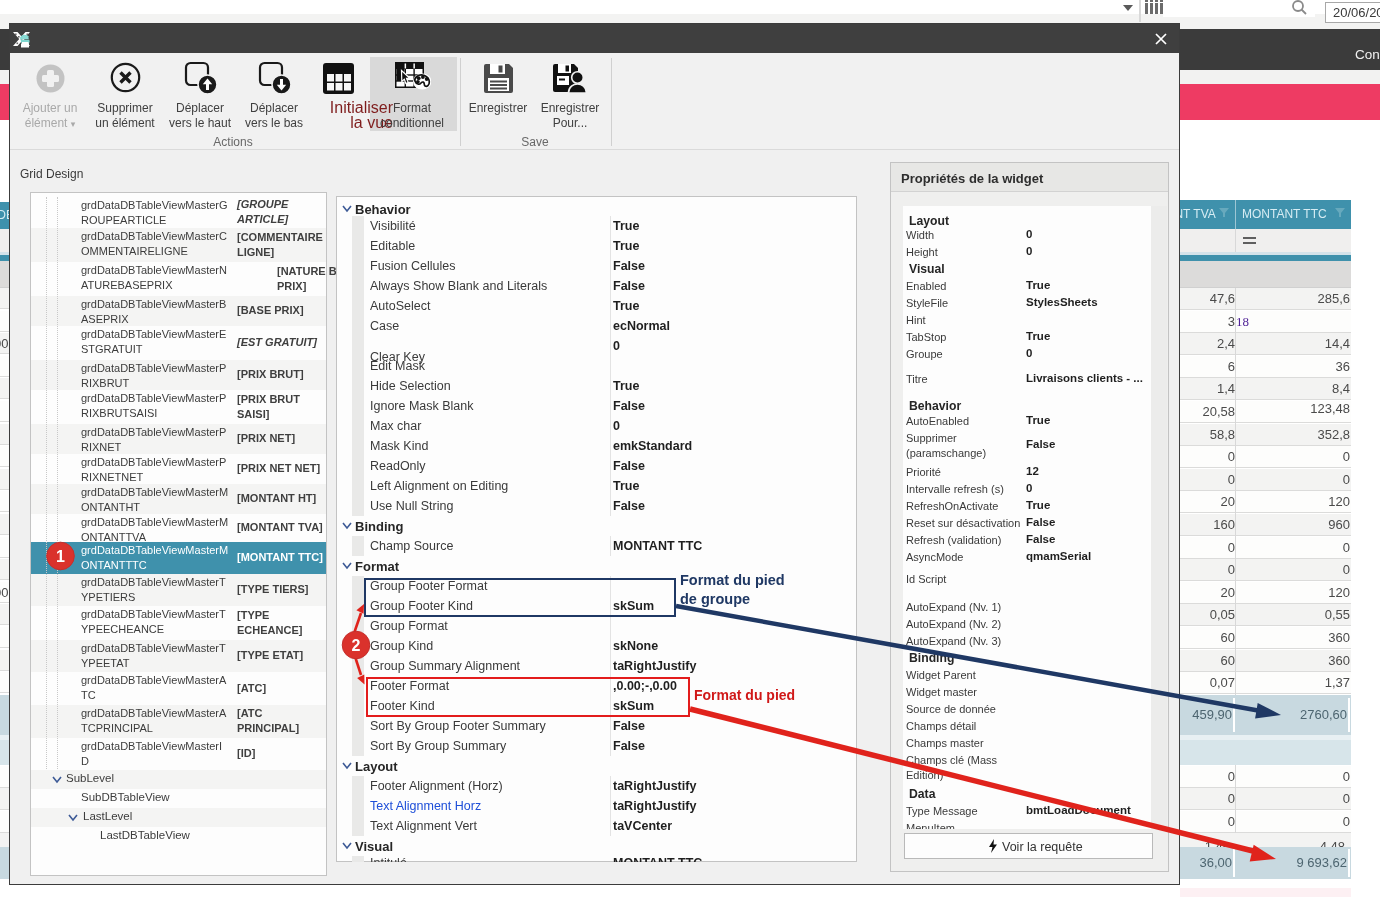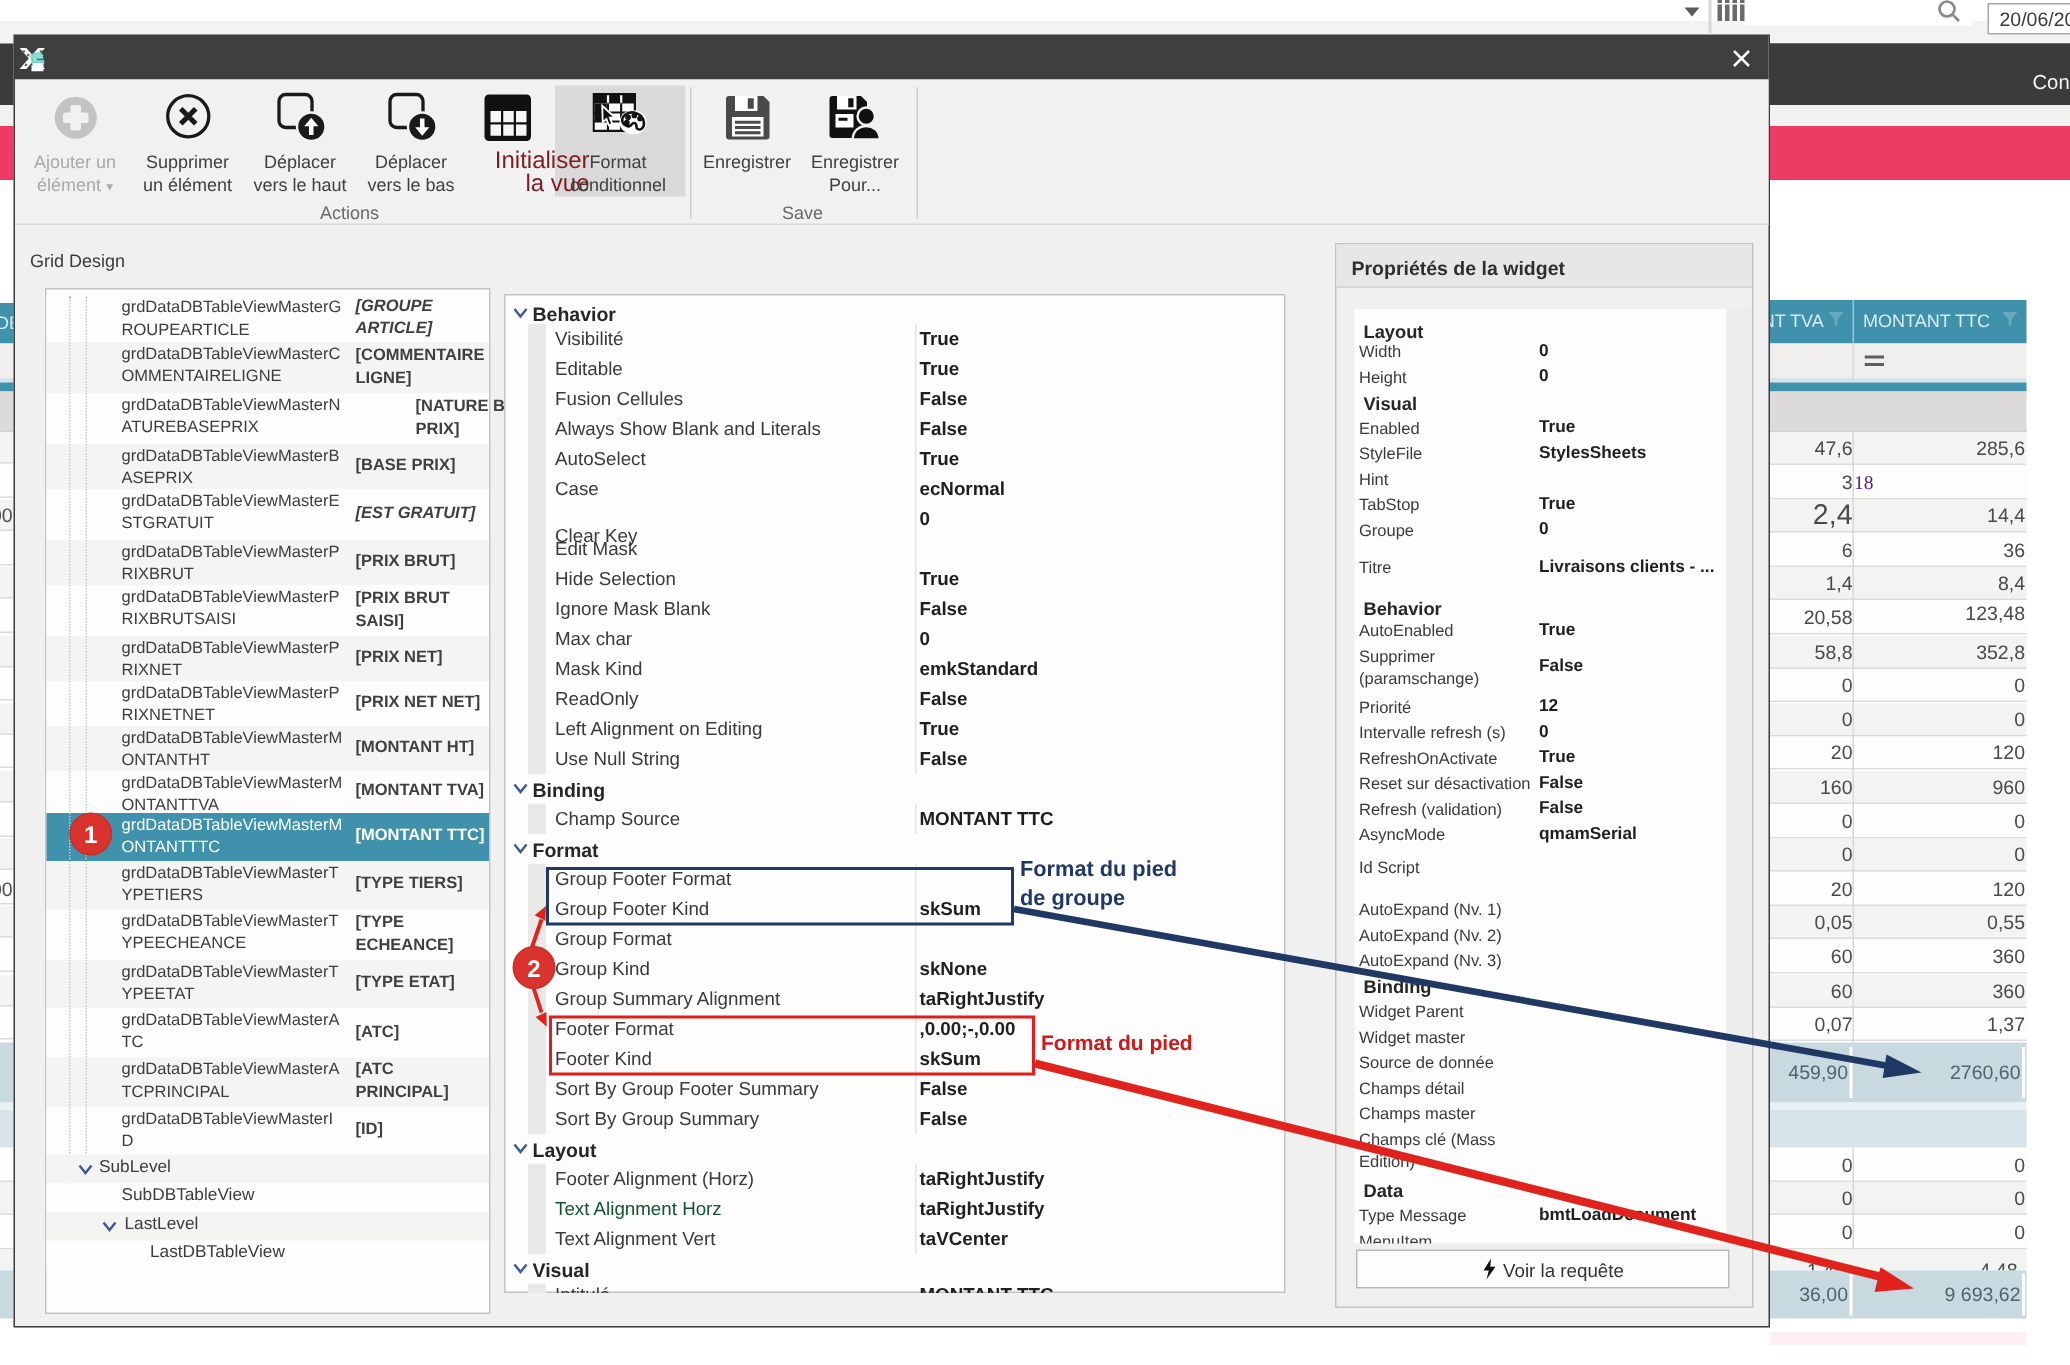--- a/index.html
+++ b/index.html
@@ -60,21 +60,21 @@
 <div class="abs" style="left:1180px;top:252px;width:171px;height:3px;background:#d4e3ea;"></div>
 <div class="abs" style="left:1180px;top:255px;width:171px;height:6px;background:#3f91ac;"></div>
 <div class="abs" style="left:1180px;top:261px;width:171px;height:27px;background:#dcdbda;border-bottom:1px solid #d0d0d0;"></div>
 <div class="abs" style="left:1180px;top:288.0px;width:171px;height:22px;background:#f3f3f2;border-bottom:1px solid #dbdbda;"></div>
 <div class="abs" style="left:1180px;top:288.0px;width:55px;height:22px;font-size:13px;color:#4a4a4a;text-align:right;line-height:22px;">47,6</div>
 <div class="abs" style="left:1236px;top:288.0px;width:114px;height:22px;font-size:13px;color:#4a4a4a;text-align:right;line-height:22px;">285,6</div>
 <div class="abs" style="left:1180px;top:310.6px;width:171px;height:22px;background:#fdfdfc;border-bottom:1px solid #dbdbda;"></div>
 <div class="abs" style="left:1180px;top:310.6px;width:55px;height:22px;font-size:13px;color:#4a4a4a;text-align:right;line-height:22px;">3</div>
 <div class="abs" style="left:1236px;top:310.6px;width:114px;height:22px;font-size:13px;color:#4c1d95;text-align:left;line-height:22px;font-family:Liberation Serif, serif;">18</div>
 <div class="abs" style="left:1180px;top:333.2px;width:171px;height:22px;background:#f3f3f2;border-bottom:1px solid #dbdbda;"></div>
-<div class="abs" style="left:1180px;top:333.2px;width:55px;height:22px;font-size:19px;color:#4a4a4a;text-align:right;line-height:22px;">2,4</div>
+<div class="abs" style="left:1180px;top:333.2px;width:55px;height:22px;font-size:13px;color:#4a4a4a;text-align:right;line-height:22px;">2,4</div>
 <div class="abs" style="left:1236px;top:333.2px;width:114px;height:22px;font-size:13px;color:#4a4a4a;text-align:right;line-height:22px;">14,4</div>
 <div class="abs" style="left:1180px;top:355.8px;width:171px;height:22px;background:#fdfdfc;border-bottom:1px solid #dbdbda;"></div>
 <div class="abs" style="left:1180px;top:355.8px;width:55px;height:22px;font-size:13px;color:#4a4a4a;text-align:right;line-height:22px;">6</div>
 <div class="abs" style="left:1236px;top:355.8px;width:114px;height:22px;font-size:13px;color:#4a4a4a;text-align:right;line-height:22px;">36</div>
 <div class="abs" style="left:1180px;top:378.4px;width:171px;height:22px;background:#f3f3f2;border-bottom:1px solid #dbdbda;"></div>
 <div class="abs" style="left:1180px;top:378.4px;width:55px;height:22px;font-size:13px;color:#4a4a4a;text-align:right;line-height:22px;">1,4</div>
 <div class="abs" style="left:1236px;top:378.4px;width:114px;height:22px;font-size:13px;color:#4a4a4a;text-align:right;line-height:22px;">8,4</div>
 <div class="abs" style="left:1180px;top:401.0px;width:171px;height:22px;background:#fdfdfc;border-bottom:1px solid #dbdbda;"></div>
 <div class="abs" style="left:1180px;top:401.0px;width:55px;height:22px;font-size:13px;color:#4a4a4a;text-align:right;line-height:22px;">20,58</div>
 <div class="abs" style="left:1236px;top:398px;width:114px;height:22px;font-size:13px;color:#4a4a4a;text-align:right;line-height:22px;">123,48</div>
@@ -420,21 +420,21 @@
 <div class="abs" style="left:370px;top:739px;width:235px;height:16px;font-size:12.5px;color:#3a3a3a;white-space:nowrap;">Sort By Group Summary</div>
 <div class="abs" style="left:613px;top:739px;width:230px;height:16px;font-size:12.5px;font-weight:bold;color:#1f1f1f;white-space:nowrap;">False</div>
 <svg class="abs" style="left:342px;top:762px" width="10" height="8">
       <path d="M1 1 L5 6 L9 1" fill="none" stroke="#3d5a96" stroke-width="1.6"></path>
     </svg>
 <div class="abs" style="left:355px;top:759px;width:200px;height:16px;font-size:13px;font-weight:bold;color:#262626;">Layout</div>
 <div class="abs" style="left:352px;top:776px;width:12px;height:60px;background:#e9e9e8;"></div>
 <div class="abs" style="left:610px;top:776px;width:1px;height:60px;background:#e3e3e3;"></div>
 <div class="abs" style="left:370px;top:779px;width:235px;height:16px;font-size:12.5px;color:#3a3a3a;white-space:nowrap;">Footer Alignment (Horz)</div>
 <div class="abs" style="left:613px;top:779px;width:230px;height:16px;font-size:12.5px;font-weight:bold;color:#1f1f1f;white-space:nowrap;">taRightJustify</div>
-<div class="abs" style="left:370px;top:799px;width:235px;height:16px;font-size:12.5px;color:#14532d;white-space:nowrap;">Text Alignment Horz</div>
+<div class="abs" style="left:370px;top:799px;width:235px;height:16px;font-size:12.5px;color:#1d4ed8;white-space:nowrap;">Text Alignment Horz</div>
 <div class="abs" style="left:613px;top:799px;width:230px;height:16px;font-size:12.5px;font-weight:bold;color:#1f1f1f;white-space:nowrap;">taRightJustify</div>
 <div class="abs" style="left:370px;top:819px;width:235px;height:16px;font-size:12.5px;color:#3a3a3a;white-space:nowrap;">Text Alignment Vert</div>
 <div class="abs" style="left:613px;top:819px;width:230px;height:16px;font-size:12.5px;font-weight:bold;color:#1f1f1f;white-space:nowrap;">taVCenter</div>
 <svg class="abs" style="left:342px;top:842px" width="10" height="8">
       <path d="M1 1 L5 6 L9 1" fill="none" stroke="#3d5a96" stroke-width="1.6"></path>
     </svg>
 <div class="abs" style="left:355px;top:839px;width:200px;height:16px;font-size:13px;font-weight:bold;color:#262626;">Visual</div>
 <div class="abs" style="left:352px;top:856px;width:12px;height:6px;background:#e9e9e8;"></div>
 <div class="abs" style="left:370px;top:856px;width:235px;height:6px;font-size:12.5px;color:#3a3a3a;overflow:hidden;">Intitulé</div>
 <div class="abs" style="left:613px;top:856px;width:230px;height:6px;font-size:12.5px;font-weight:bold;color:#1f1f1f;overflow:hidden;">MONTANT TTC</div>

